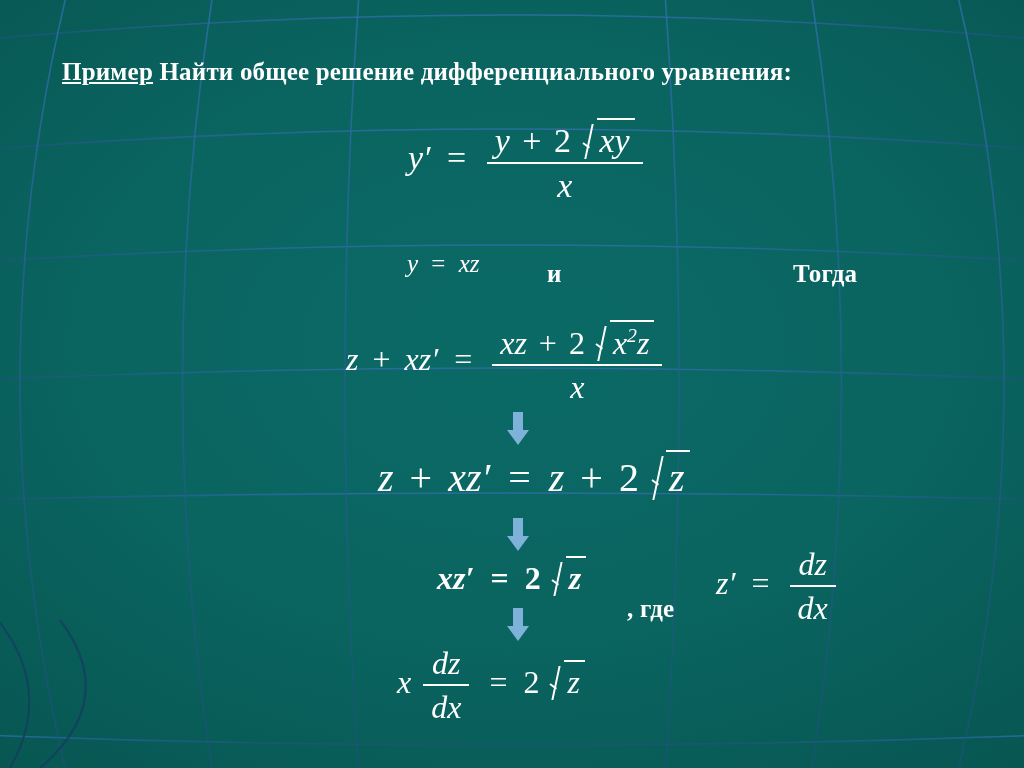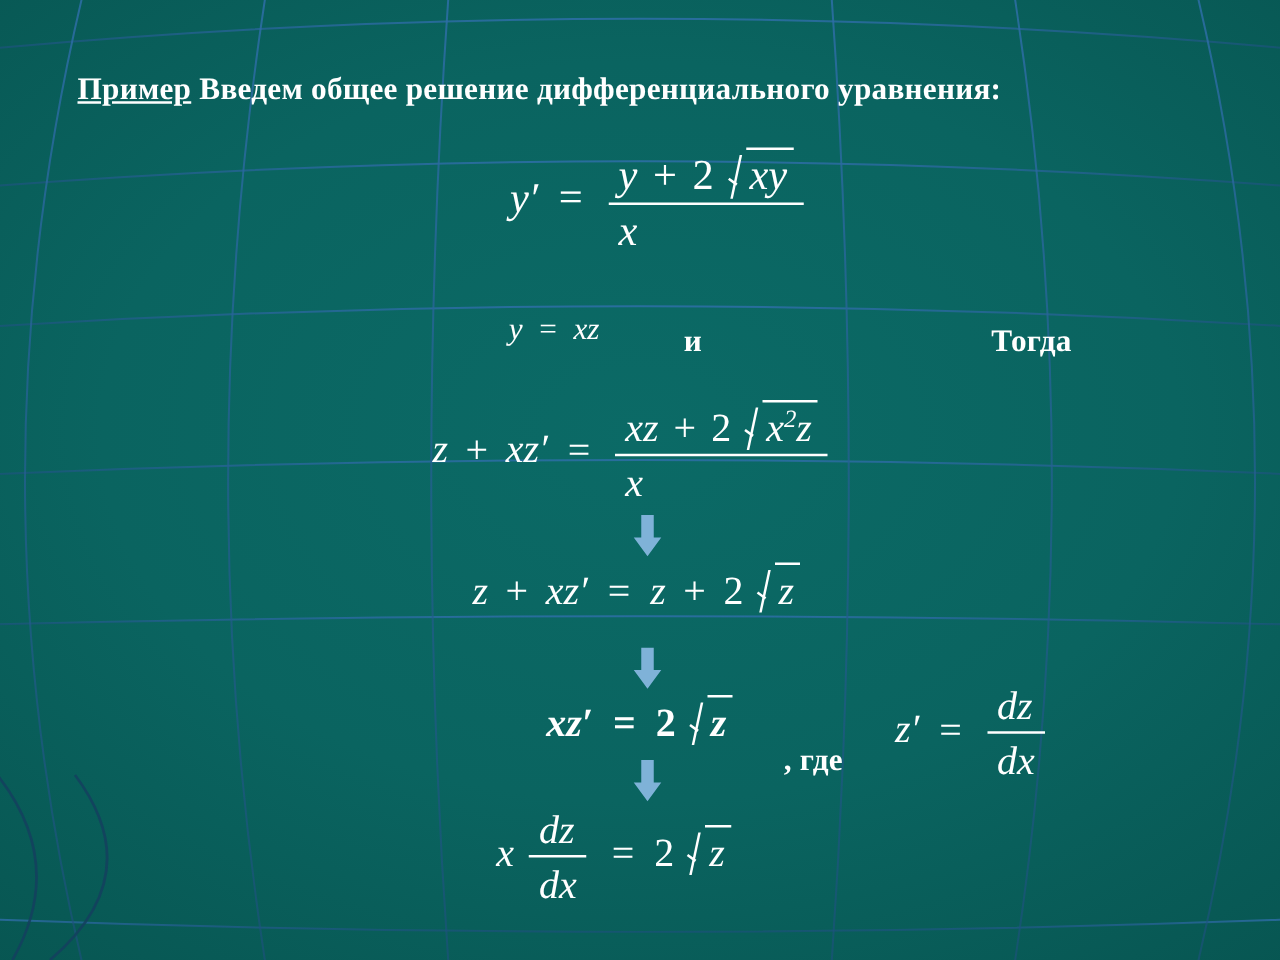--- a/index.html
+++ b/index.html
@@ -51,21 +51,21 @@
     color: #ffffff;
     white-space: nowrap;
   }
   .mi { font-style: italic; }
   .mn { font-style: normal; }
   .mo { font-style: normal; }
 
   .frac {
     display: inline-block;
     vertical-align: middle;
-    text-align: left;
+    text-align: center;
     margin: 0 4px;
   }
   .frac > .num {
     display: block;
     padding: 0 8px 2px 8px;
   }
   .frac > .den {
     display: block;
     border-top: 2px solid #ffffff;
     padding: 3px 8px 0 8px;
@@ -154,21 +154,21 @@
     <g stroke="#14405f" fill="none" stroke-width="2.2" opacity="0.85">
       <path d="M -20 600 Q 60 680 10 768"></path>
       <path d="M 40 768 Q 120 700 60 620"></path>
     </g>
   </svg>
 
   <div class="content">
 
     <div class="para justify" style="left:62px; top:56px; width:900px;">
       <span class="u">Пример</span>
-      <span>Введем общее решение дифференциального уравнения:</span>
+      <span>Найти общее решение дифференциального уравнения:</span>
     </div>
 
     <div class="math" style="left:408px; top:118px; font-size:34px;">
       <span class="mi">y</span><span class="prime">′</span>
       <span class="mo" style="margin:0 8px;">=</span>
       <span class="frac">
         <span class="num">
           <span class="mi">y</span>
           <span class="mo" style="margin:0 4px;">+</span>
           <span class="mn">2</span>
@@ -210,21 +210,21 @@
         <span class="den mi">x</span>
       </span>
     </div>
 
     <div class="arrow" style="left:506px; top:412px;">
       <svg width="24" height="34" viewBox="0 0 24 34">
         <polygon points="7,0 17,0 17,18 23,18 12,33 1,18 7,18" fill="#7fb2d8"></polygon>
       </svg>
     </div>
 
-    <div class="math" style="left:378px; top:450px; font-size:32px;">
+    <div class="math" style="left:378px; top:450px; font-size:40px;">
       <span class="mi">z</span>
       <span class="mo" style="margin:0 6px;">+</span>
       <span class="mi">xz</span><span class="prime">′</span>
       <span class="mo" style="margin:0 8px;">=</span>
       <span class="mi">z</span>
       <span class="mo" style="margin:0 6px;">+</span>
       <span class="mn">2</span>
       <span class="sqrt"><span class="radicand mi">z</span></span>
     </div>
 

